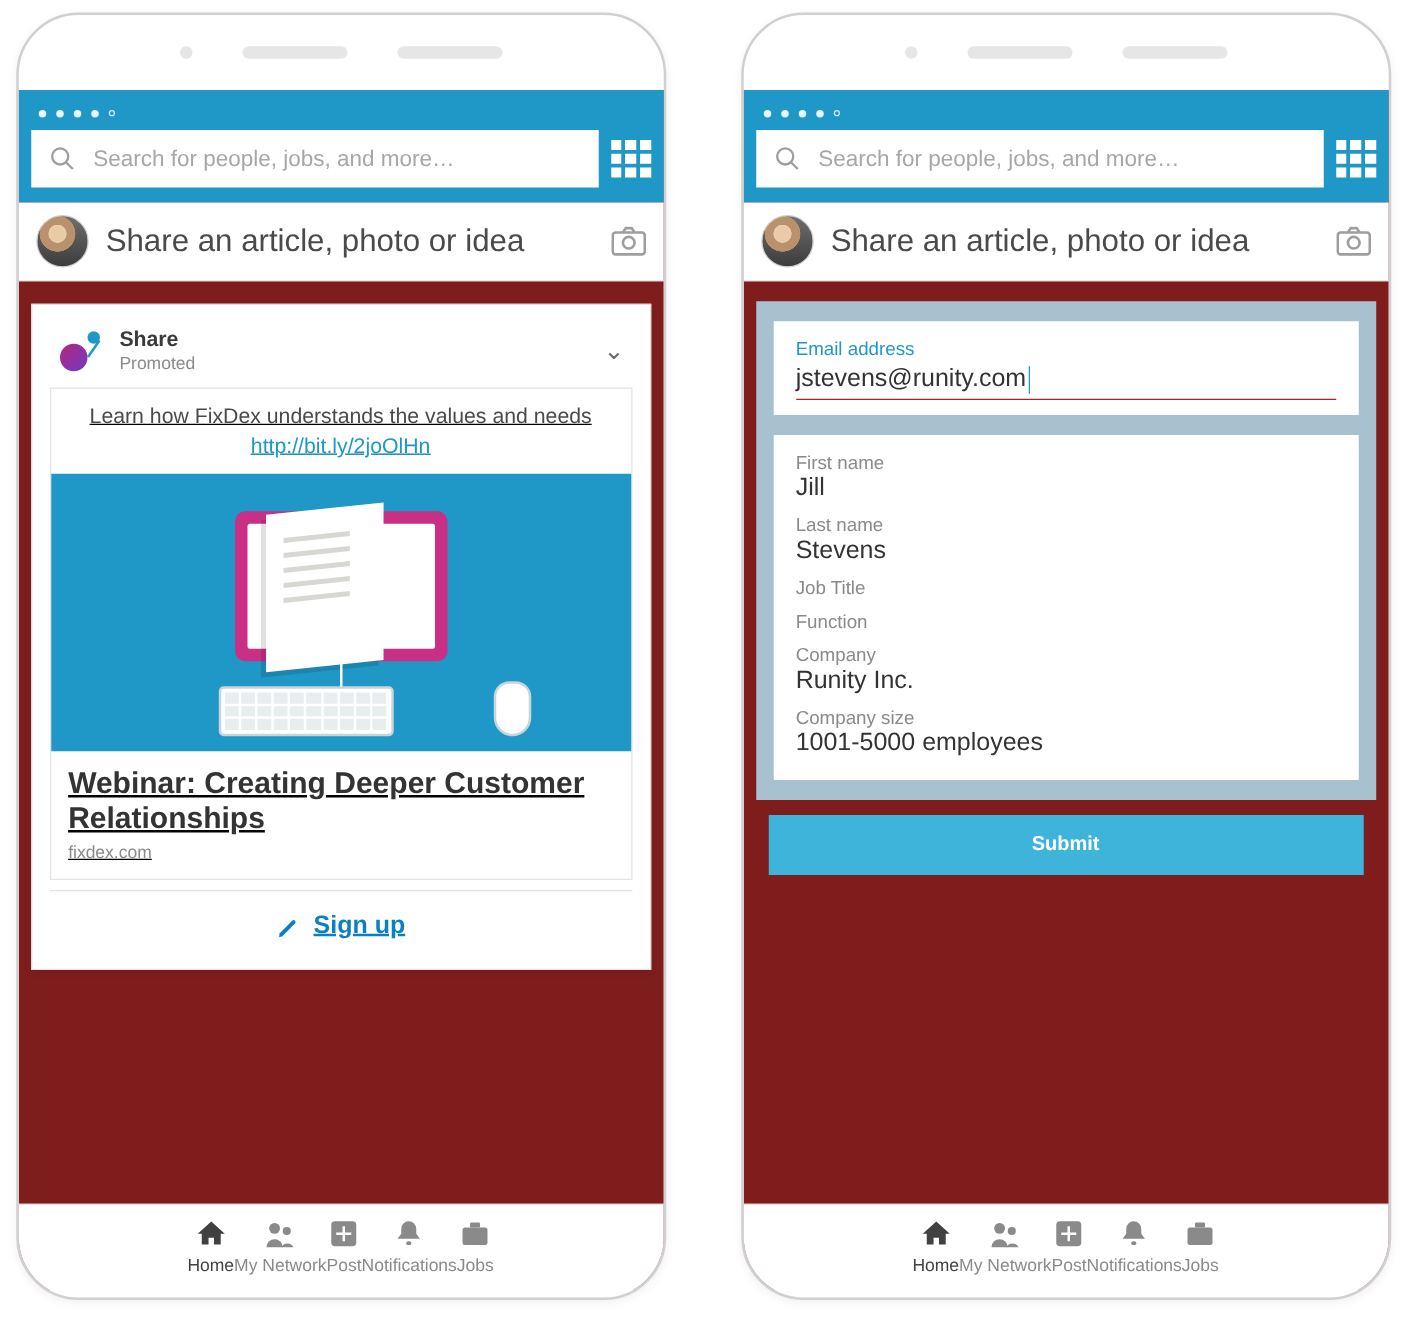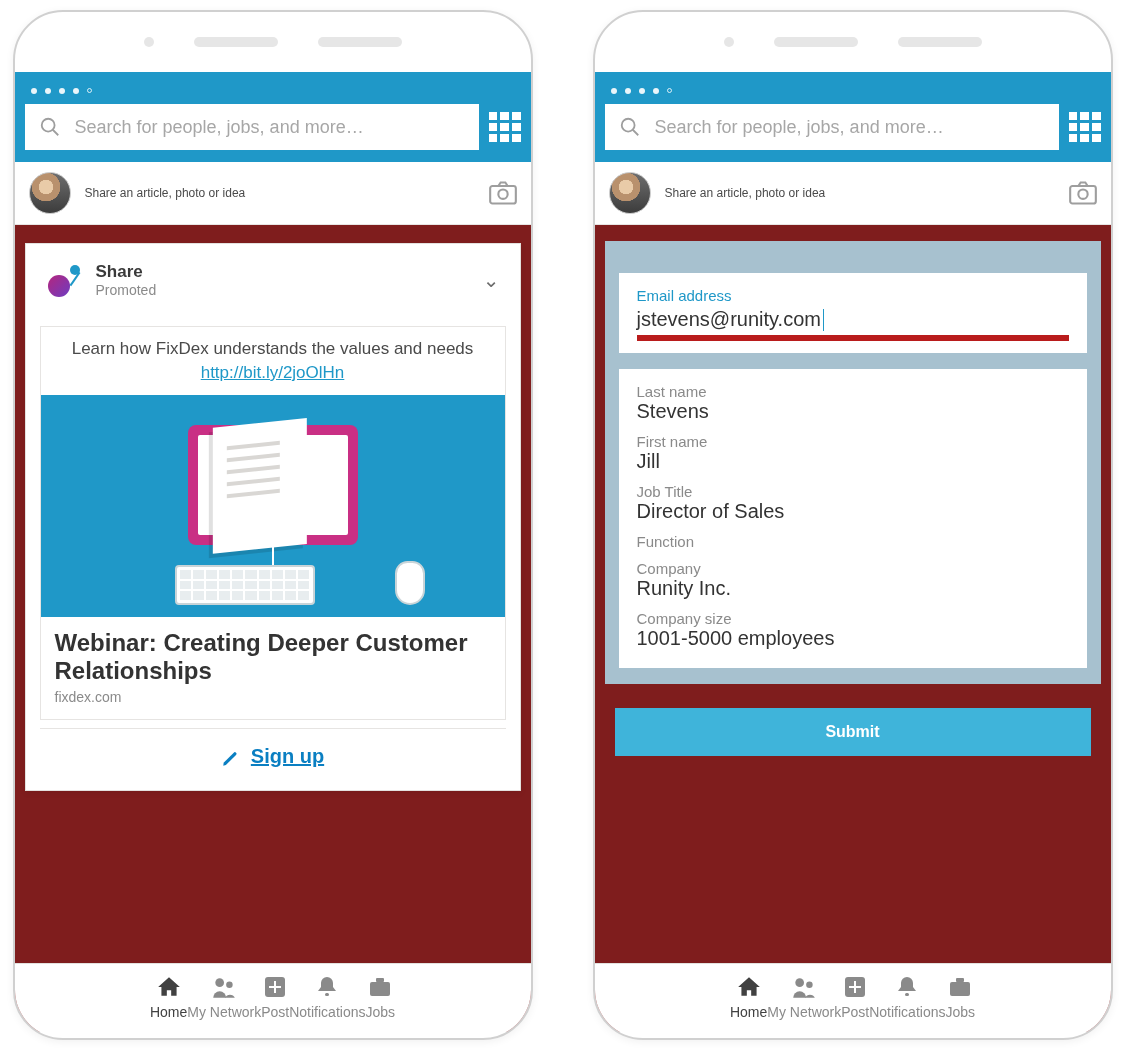--- a/index.html
+++ b/index.html
@@ -90,21 +90,21 @@
       border-bottom: 1px solid #e8e6e4;
     }
     .avatar {
       width: 42px; height: 42px; border-radius: 50%;
       background: radial-gradient(circle at 40% 35%, #e9cba8 0 20%, #b9916d 21% 40%, transparent 41%), linear-gradient(#6e6e6e,#3c3c3c);
       background-color: #888;
       border: 1px solid #cfcfcf;
     }
     .share-text {
       flex: 1;
-      font-size: 12px;
+      font-size: 25px;
       color: #4a4a4a;
     }
     
     .content {
       flex: 1;
       overflow: hidden;
       padding: 18px 10px 10px 10px;
     }
     
     .card {
@@ -124,22 +124,23 @@
       position: relative;
     }
     .company-logo .dot1 { position:absolute; width: 22px; height: 22px; border-radius:50%; background: linear-gradient(135deg,#b4267e,#6e3cc1); bottom:0; left:0;}
     .company-logo .dot2 { position:absolute; width: 10px; height: 10px; border-radius:50%; background:#1f98c8; top:2px; right:2px;}
     .company-logo .stem { position:absolute; width:2px; height:16px; background:#1f98c8; top:8px; right:6px; transform: rotate(35deg);}
     .card-head-text { flex:1; }
     .card-company { font-size: 17px; font-weight: 600; color: #3a3a3a; }
     .card-promoted { font-size: 14px; color: #8a8a8a; }
     .chevron { color: #6c6c6c; font-size: 20px; }
     .card-inner {
-      margin: 20px 14px 0 14px;
+      margin: 4px 14px 0 14px;
       border: 1px solid #e6e4e2;
+      text-decoration: underline;
     }
     .card-teaser {
       padding: 12px 14px;
       text-align: center;
       font-size: 17px;
       color: #4a4a4a;
     }
     .card-link { color: #1f98c8; display: block; margin-top: 4px; }
     .hero {
       background: #1f98c8;
@@ -202,31 +203,31 @@
       color: #0a7fc2;
       font-size: 20px;
       font-weight: 700;
       display: inline-flex;
       align-items: flex-end;
       gap: 12px;
     }
     
     .form-wrap {
       background: #a7c1cf;
-      padding: 32px 14px 16px 14px;
-      margin-bottom: 24px;
+      padding: 16px 14px 16px 14px;
+      margin-bottom: 12px;
     }
     .email-box {
       background: #fff;
       padding: 14px 18px 12px 18px;
       margin-bottom: 16px;
     }
     .email-label { color: #1f98c8; font-size: 15px; margin-bottom: 4px; }
     .email-input-wrap {
-      border-bottom: 6px solid #b91c1c;
+      border-bottom: 1px solid #b91c1c;
       padding-bottom: 4px;
       display: flex;
       align-items: center;
     }
     .email-value { font-size: 20px; color:#333; }
     .cursor { display:inline-block; width:1.5px; height:22px; background:#1f98c8; margin-left:2px; vertical-align:middle;}
     .details-box {
       background: #fff;
       padding: 14px 18px 18px 18px;
     }
@@ -499,30 +500,29 @@
       <div class="form-wrap">
         <div class="email-box">
           <div class="email-label">Email address</div>
           <div class="email-input-wrap">
             <span class="email-value">jstevens@runity.com</span>
             <span class="cursor"></span>
           </div>
         </div>
         <div class="details-box">
           <div class="field">
+              <div class="fl">First name</div>
+              <div class="fv">Jill</div>
+            </div>
+          <div class="field">
               <div class="fl">Last name</div>
               <div class="fv">Stevens</div>
             </div>
           <div class="field">
-              <div class="fl">First name</div>
-              <div class="fv">Jill</div>
-            </div>
-          <div class="field">
               <div class="fl">Job Title</div>
-              <div class="fv">Director of Sales</div>
             </div>
           <div class="field">
               <div class="fl">Function</div>
             </div>
           <div class="field">
               <div class="fl">Company</div>
               <div class="fv">Runity Inc.</div>
             </div>
           <div class="field" style="margin-bottom:0">
               <div class="fl">Company size</div>

